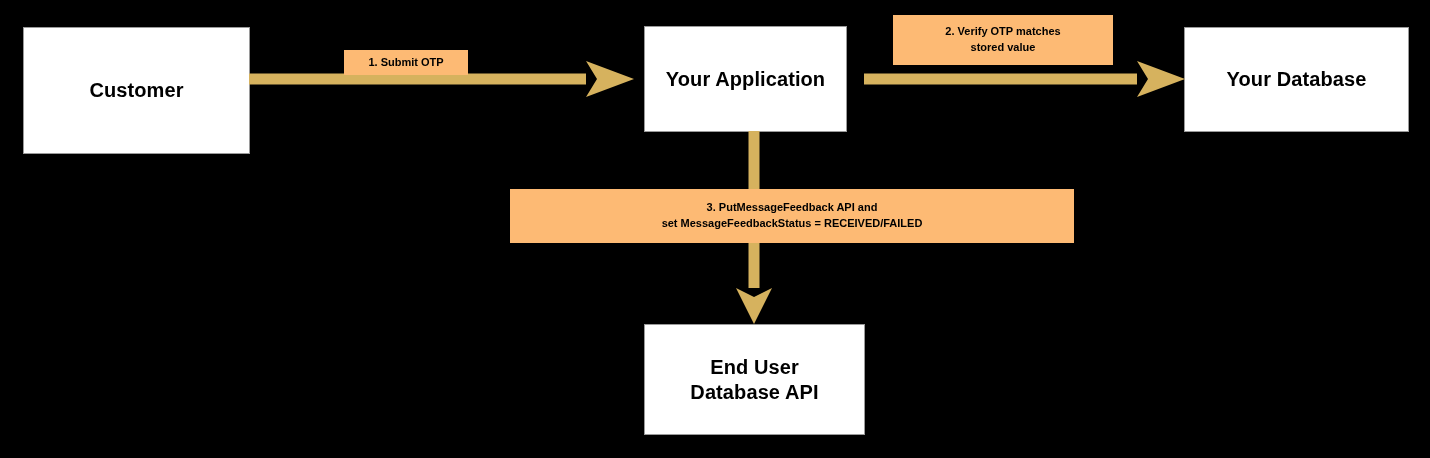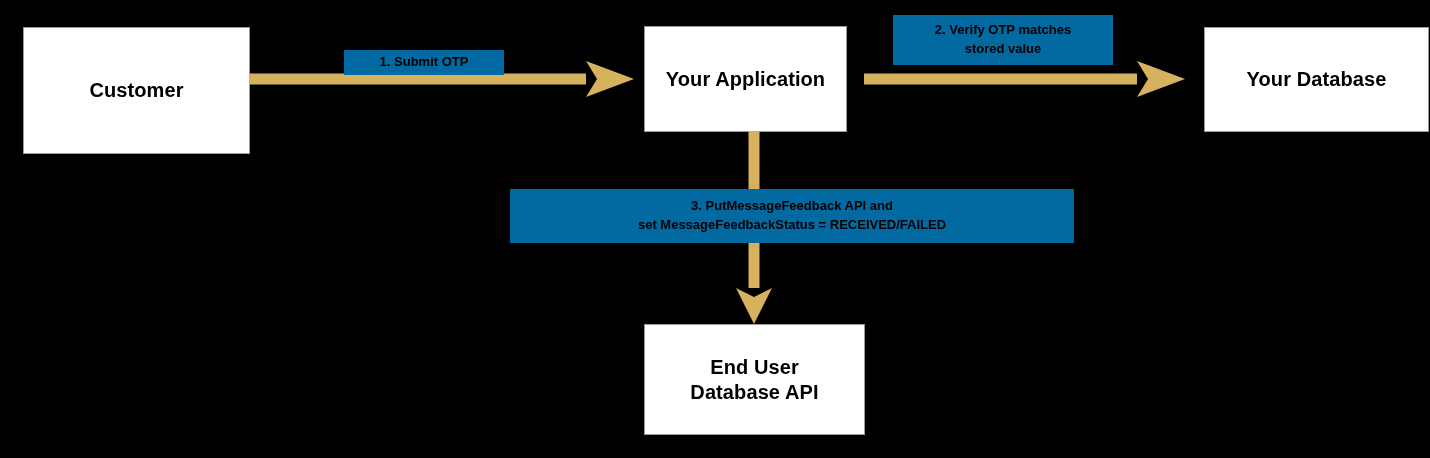--- a/index.html
+++ b/index.html
@@ -29,24 +29,24 @@
     font-size: 20px;
     line-height: 1.25;
     letter-spacing: 0.1px;
   }
   .node-label {
     display: block;
     white-space: pre-line;
   }
   .edge-label {
     position: absolute;
-    background: #0369a1;
+    background: #fdba74;
     color: #000000;
     font-weight: bold;
-    font-size: 13px;
+    font-size: 11px;
     line-height: 1.45;
     text-align: center;
     display: flex;
     align-items: center;
     justify-content: center;
     box-sizing: border-box;
     white-space: pre-line;
     z-index: 5;
   }
   svg.arrows {
@@ -83,30 +83,30 @@
   </svg>
 
   <div class="node" style="left:23px; top:27px; width:227px; height:127px;">
     <span class="node-label">Customer</span>
   </div>
 
   <div class="node" style="left:644px; top:26px; width:203px; height:106px;">
     <span class="node-label">Your Application</span>
   </div>
 
-  <div class="node" style="left:1184px; top:27px; width:225px; height:105px;margin-left:20px;">
+  <div class="node" style="left:1184px; top:27px; width:225px; height:105px;">
     <span class="node-label">Your Database</span>
   </div>
 
   <div class="node" style="left:644px; top:324px; width:221px; height:111px;">
     <span class="node-label">End User
 Database API</span>
   </div>
 
-  <div class="edge-label" style="left:344px; top:50px; width:160px; height:25px;">1. Submit OTP</div>
+  <div class="edge-label" style="left:344px; top:50px; width:124px; height:25px;">1. Submit OTP</div>
 
   <div class="edge-label" style="left:893px; top:15px; width:220px; height:50px;">2. Verify OTP matches
 stored value</div>
 
   <div class="edge-label" style="left:510px; top:189px; width:564px; height:54px;">3. PutMessageFeedback API and
 set MessageFeedbackStatus = RECEIVED/FAILED</div>
 
 </div>
 
 </body></html>

